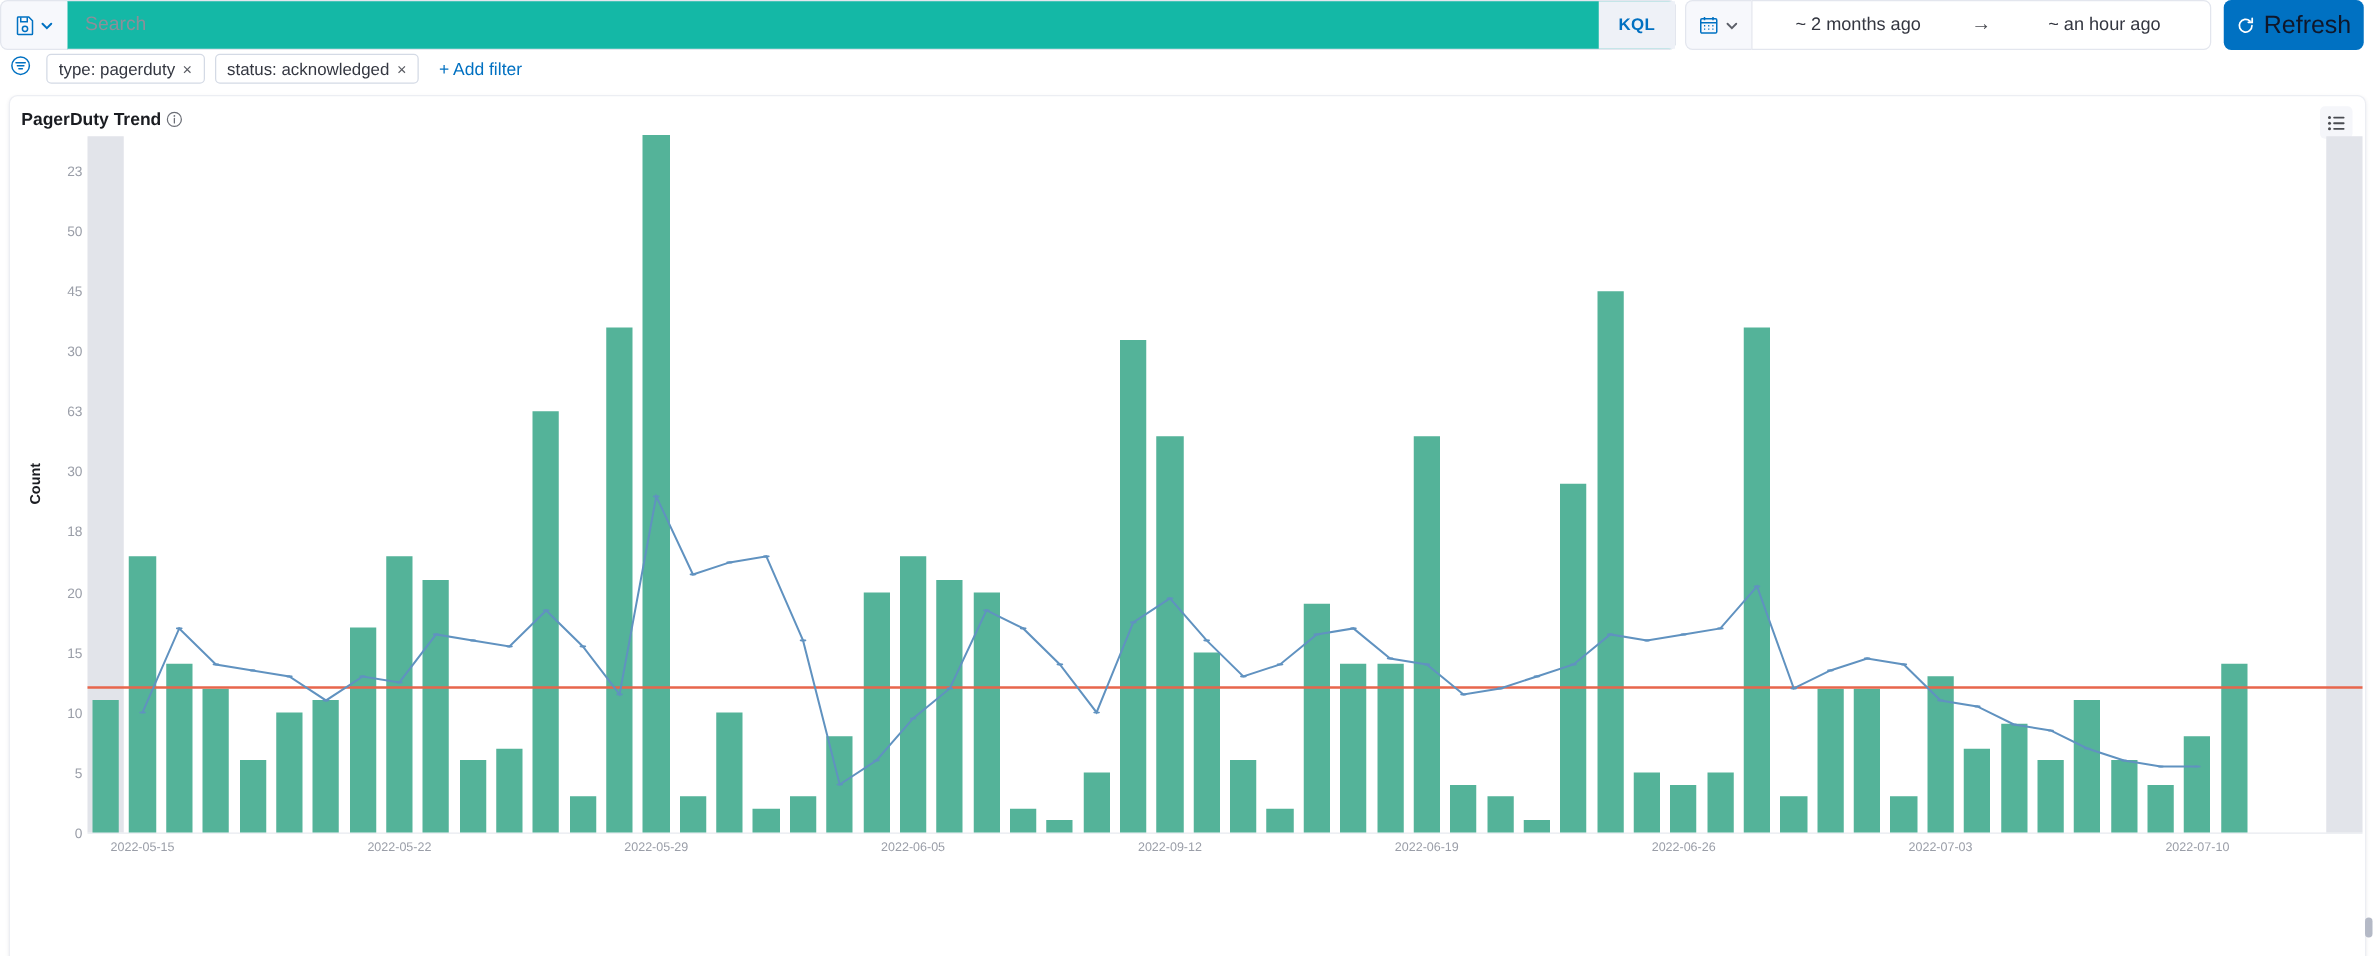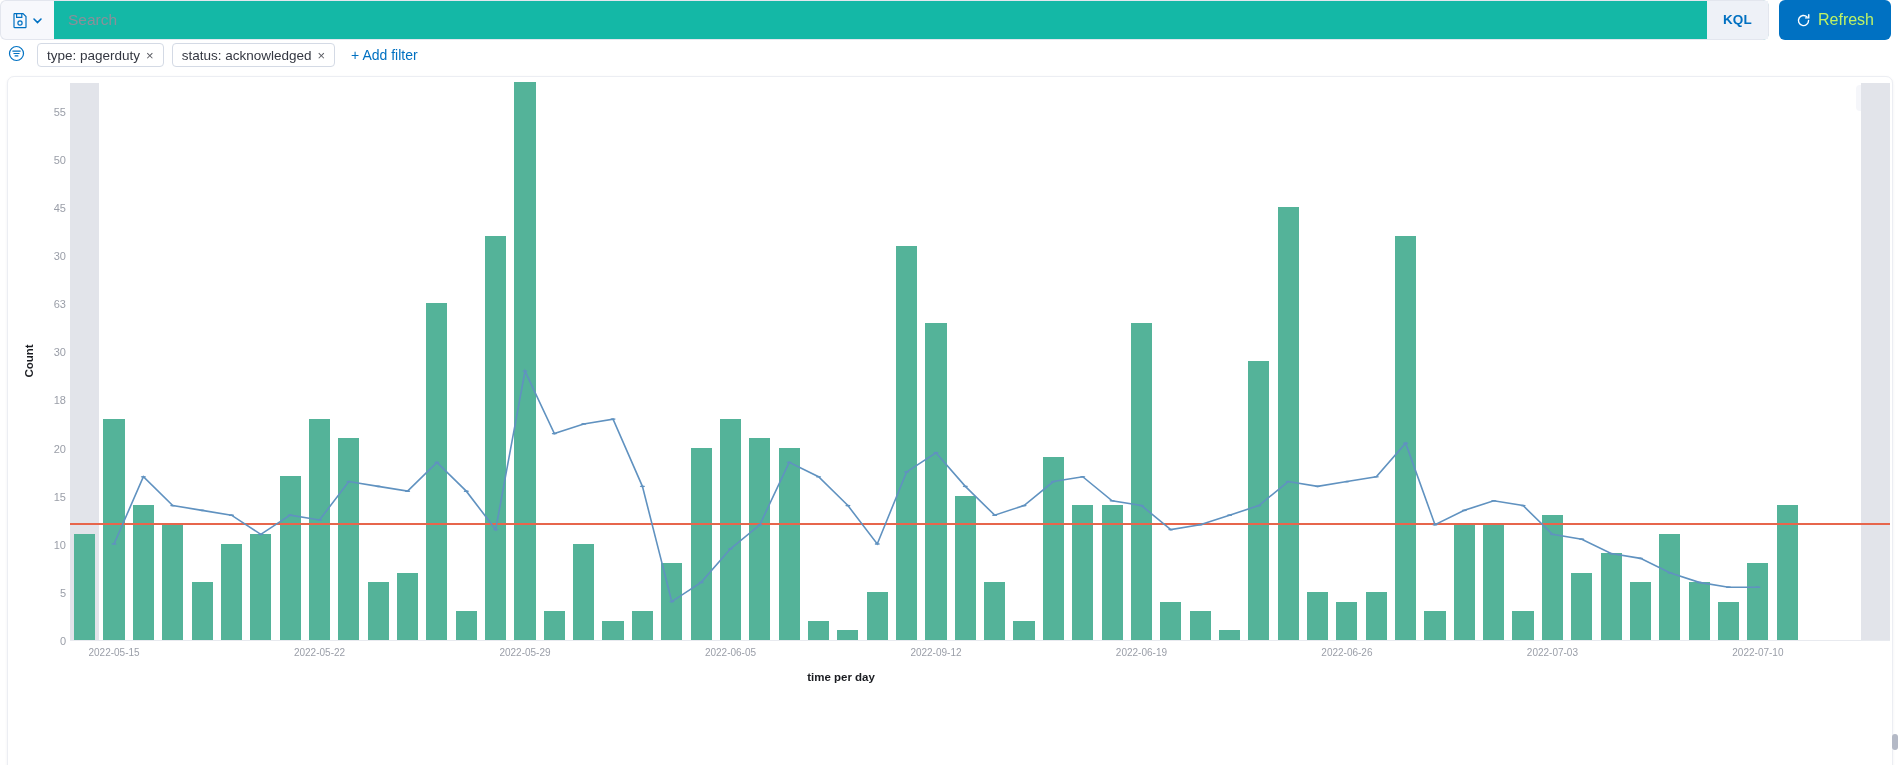--- a/index.html
+++ b/index.html
@@ -79,25 +79,25 @@
     font-size: 14.5px; color: #343741;
     position: relative;
   }
   .range-start { flex: 1; text-align: center; cursor: pointer; }
   .range-arrow { width: 28px; text-align:center; color:#4a4c52; font-size:16px; }
   .range-end { flex: 1; text-align: center; cursor: pointer; }
 
   .refresh-btn {
     margin-left: 10px; margin-right: 9px;
     width: 112px; height: 40px;
-    background: #0071c2; color: #bef264;
+    background: #0071c2; color: #0f172a;
     border: none; border-radius: 6px;
     display: flex; align-items: center; justify-content: center;
     gap: 7px;
-    font-size: 16px;
+    font-size: 20px;
     font-family: "Liberation Sans", sans-serif;
     cursor: pointer;
   }
   .refresh-icon { width: 15px; height: 15px; display:block; }
 
   
   .filterbar {
     display: flex; align-items: center;
     height: 30px; padding-left: 3px;
     gap: 0;
@@ -257,20 +257,41 @@
         <path d="M3 5l3.5 3.5L10 5"></path>
       </svg>
     </span>
   </div>
 
   <div class="search-wrap">
     <input class="search-input" type="text" placeholder="Search" value="" style="">
     <div class="kql-badge">KQL</div>
   </div>
 
+  <div class="datepicker">
+    <div class="cal-btn">
+      <span>
+        <svg class="cal-icon" viewBox="0 0 16 16" fill="none" stroke="#0071c2" stroke-width="1.2">
+          <rect x="1.6" y="3" width="12.8" height="11.4" rx="1"></rect>
+          <path d="M1.6 6.2h12.8M4.6 1.6v2.6M11.4 1.6v2.6"></path>
+          <path d="M4.2 8.6h1M7.5 8.6h1M10.8 8.6h1M4.2 11.3h1M7.5 11.3h1M10.8 11.3h1" stroke-width="1.1"></path>
+        </svg>
+      </span>
+      <span>
+        <svg class="chev" viewBox="0 0 13 13" fill="none" stroke="#5c5f68" stroke-width="1.5" stroke-linecap="round">
+          <path d="M3 5l3.5 3.5L10 5"></path>
+        </svg>
+      </span>
+    </div>
+    <div class="range-box">
+      <div class="range-start">~ 2 months ago</div>
+      <div class="range-arrow">→</div>
+      <div class="range-end">~ an hour ago</div>
+    </div>
+  </div>
 
   <button class="refresh-btn">
     <span>
       <svg class="refresh-icon" viewBox="0 0 16 16" fill="none" stroke="#ffffff" stroke-width="1.5" stroke-linecap="round">
         <path d="M13.4 8a5.4 5.4 0 1 1-1.7-3.9"></path>
         <path d="M13.6 1.9v3.3h-3.3"></path>
       </svg>
     </span>
     <span>Refresh</span>
   </button>
@@ -294,20 +315,30 @@
   <div class="filter-pill">
     <span>status: acknowledged</span>
     <span class="pill-x">×</span>
   </div>
 
   <div class="add-filter">+ Add filter</div>
 </div>
 
 <div class="panel">
 
+  <div class="panel-title">
+    <span>PagerDuty Trend</span>
+    <span>
+      <svg class="info-icon" viewBox="0 0 13 13" fill="none" stroke="#6b6e76" stroke-width="1">
+        <circle cx="6.5" cy="6.5" r="5.6"></circle>
+        <path d="M6.5 5.7v3.6" stroke-linecap="round"></path>
+        <circle cx="6.5" cy="3.7" r=".7" fill="#6b6e76" stroke="none"></circle>
+      </svg>
+    </span>
+  </div>
 
   <div class="legend-toggle-btn">
     <span>
       <svg class="list-icon" viewBox="0 0 15 15" fill="#4a4c52">
         <circle cx="1.6" cy="3" r="1.2"></circle>
           <rect x="4.6" y="2.3" width="9" height="1.5" rx=".6"></rect>
         <circle cx="1.6" cy="7.5" r="1.2"></circle>
           <rect x="4.6" y="6.8" width="9" height="1.5" rx=".6"></rect>
         <circle cx="1.6" cy="12" r="1.2"></circle>
           <rect x="4.6" y="11.3" width="9" height="1.5" rx=".6"></rect>
@@ -322,21 +353,21 @@
         <div class="ytick" style="top: 511.897px;">5</div>
         <div class="ytick" style="top: 463.793px;">10</div>
         <div class="ytick" style="top: 415.69px;">15</div>
         <div class="ytick" style="top: 367.586px;">20</div>
         <div class="ytick" style="top: 319.483px;">18</div>
         <div class="ytick" style="top: 271.379px;">30</div>
         <div class="ytick" style="top: 223.276px;">63</div>
         <div class="ytick" style="top: 175.172px;">30</div>
         <div class="ytick" style="top: 127.069px;">45</div>
         <div class="ytick" style="top: 78.9655px;">50</div>
-        <div class="ytick" style="top: 30.8621px;">55</div>
+        <div class="ytick" style="top: 30.8621px;">23</div>
       </div>
 
     <div class="plot" id="plot">
       <div class="bands" id="bands">
           <div class="band" style="left: 0%; width: 1.6129%; background: rgb(226, 228, 234);"></div>
           <div class="band" style="left: 98.3871%; width: 1.6129%; background: rgb(226, 228, 234);"></div>
         </div>
       <div class="bars" id="bars">
           <div class="bar" style="left: 0.225806%; width: 1.16129%; height: 105.828px; background: rgb(84, 179, 153);"></div>
           <div class="bar" style="left: 1.83871%; width: 1.16129%; height: 221.276px; background: rgb(84, 179, 153);"></div>
@@ -465,20 +496,17 @@
         <div class="xtick" style="left: 2.41935%;">2022-05-15</div>
         <div class="xtick" style="left: 13.7097%;">2022-05-22</div>
         <div class="xtick" style="left: 25%;">2022-05-29</div>
         <div class="xtick" style="left: 36.2903%;">2022-06-05</div>
         <div class="xtick" style="left: 47.5806%;">2022-09-12</div>
         <div class="xtick" style="left: 58.871%;">2022-06-19</div>
         <div class="xtick" style="left: 70.1613%;">2022-06-26</div>
         <div class="xtick" style="left: 81.4516%;">2022-07-03</div>
         <div class="xtick" style="left: 92.7419%;">2022-07-10</div>
       </div>
-    <div class="xlabel">
-      <span>time per day</span>
-    </div>
 
   </div>
 </div>
 
 <div class="page-scroll-thumb"></div>
 
 </body></html>

